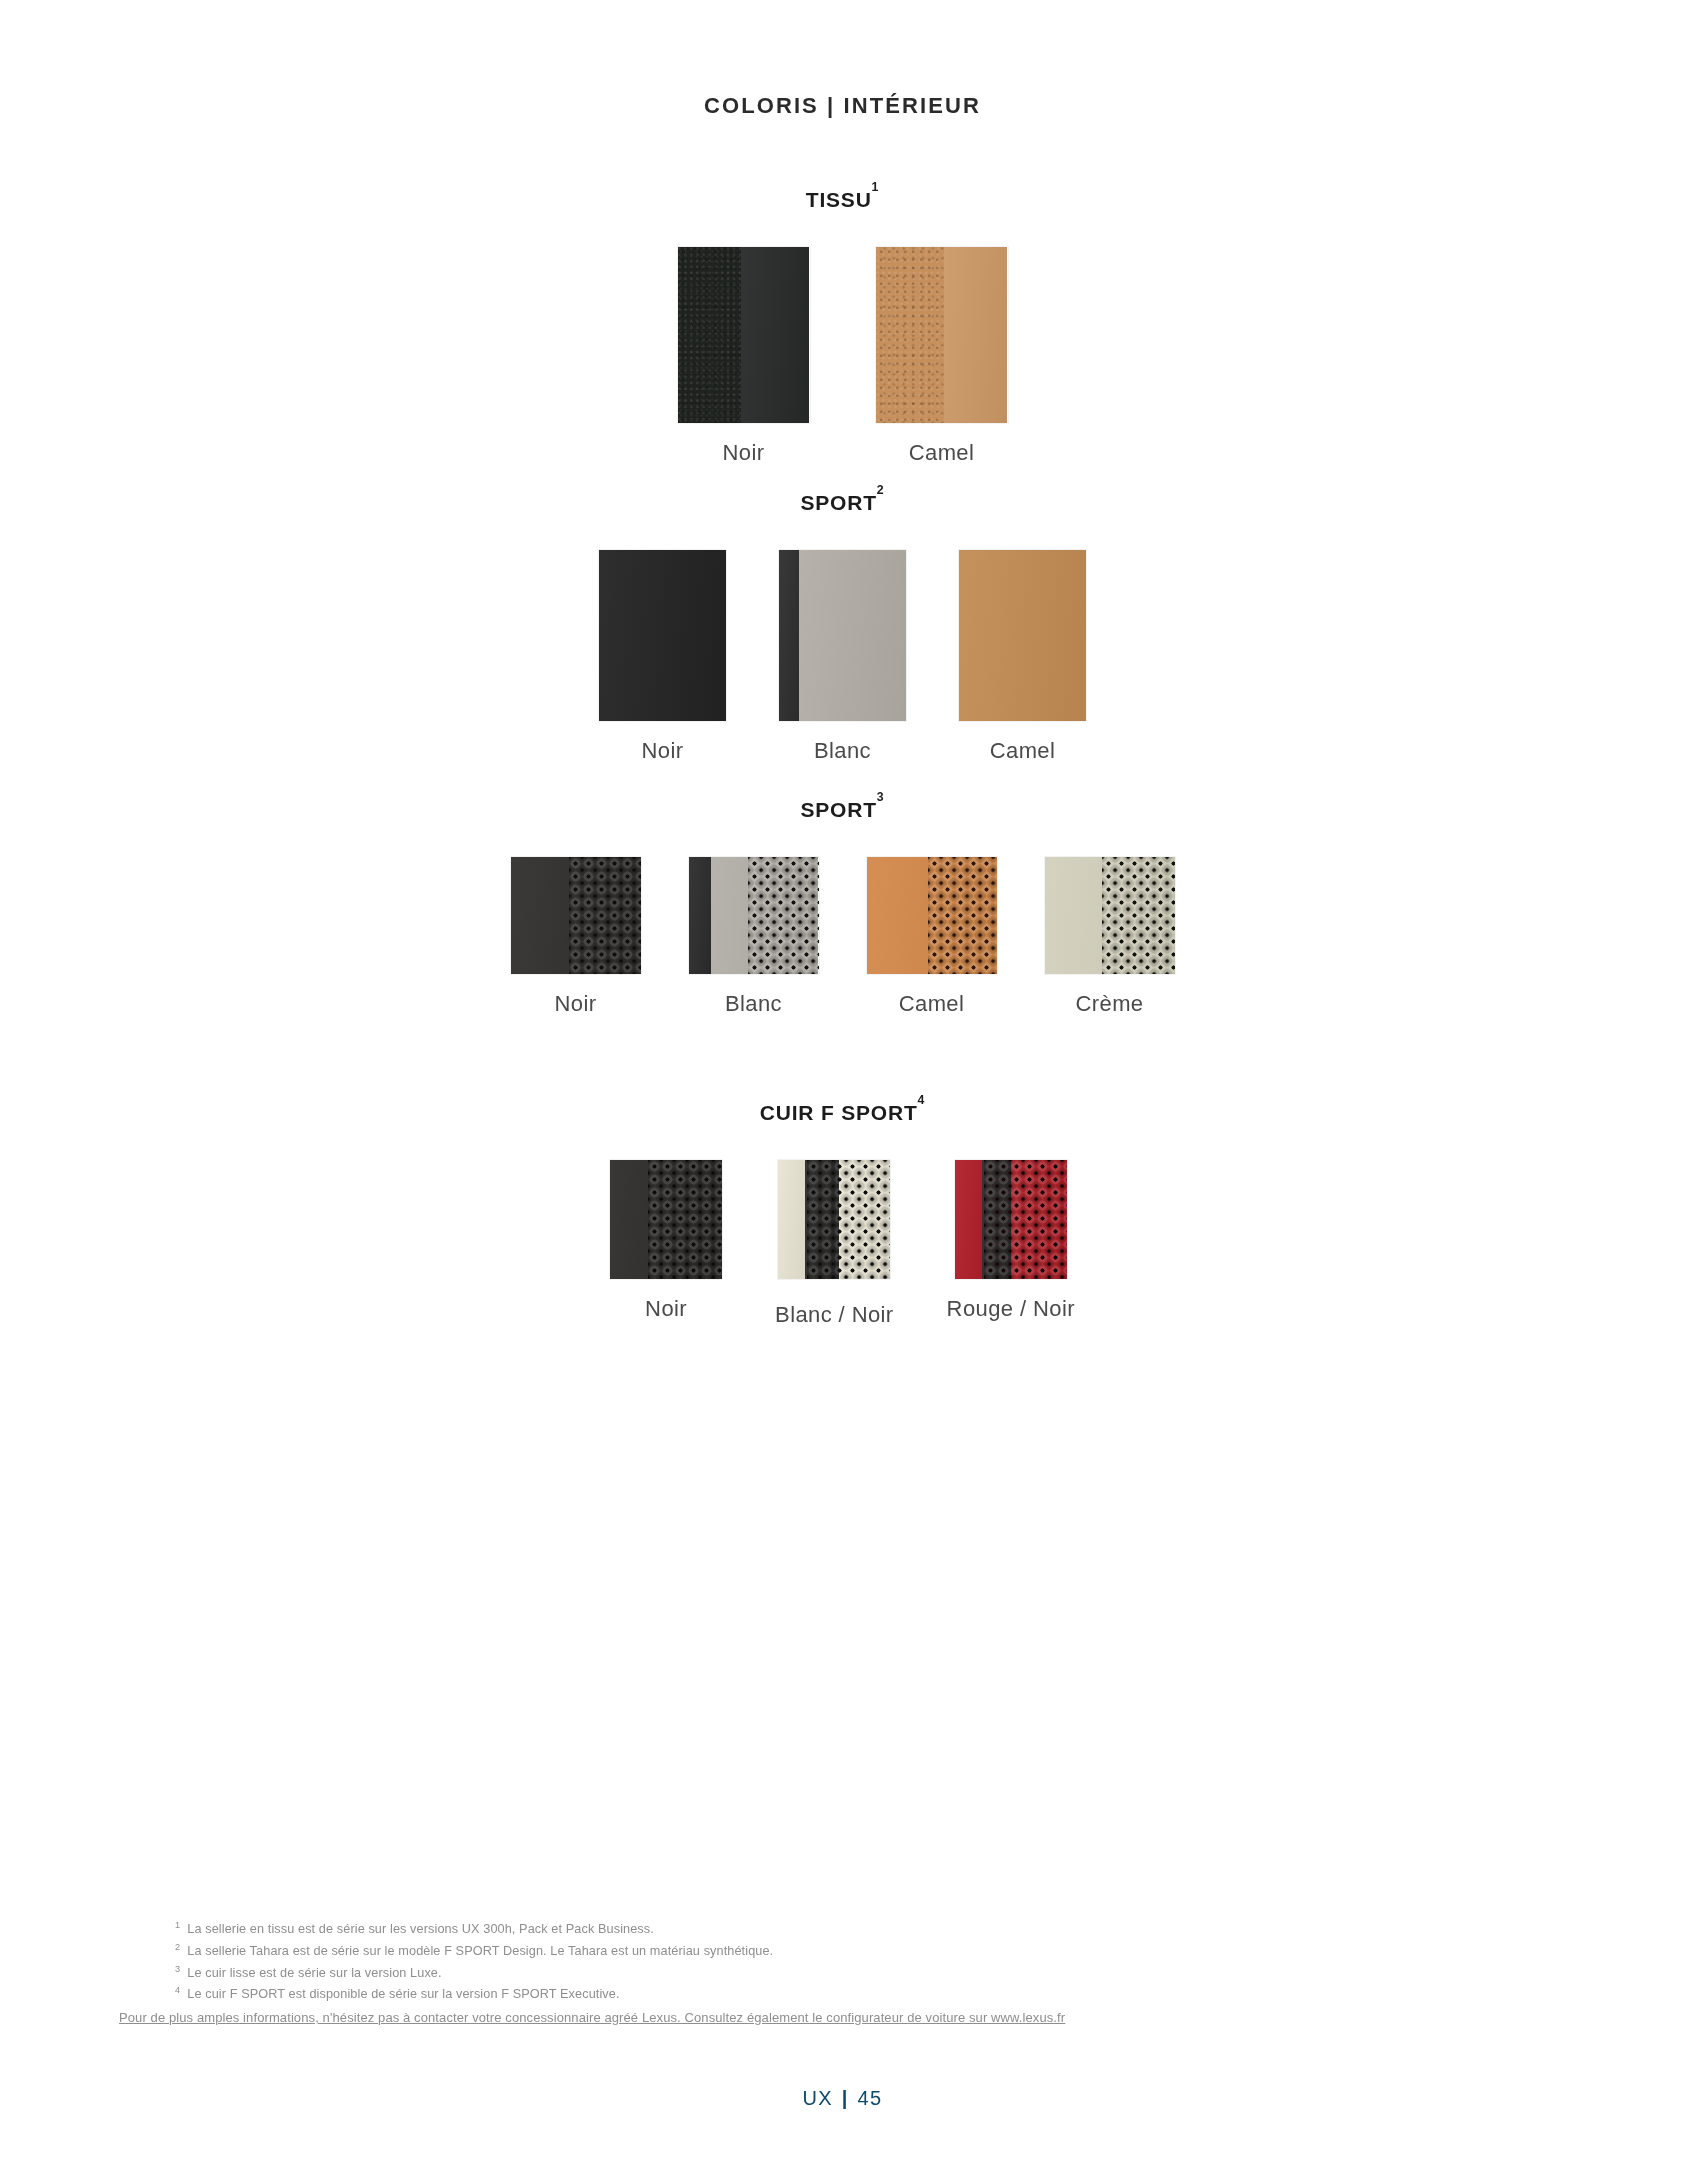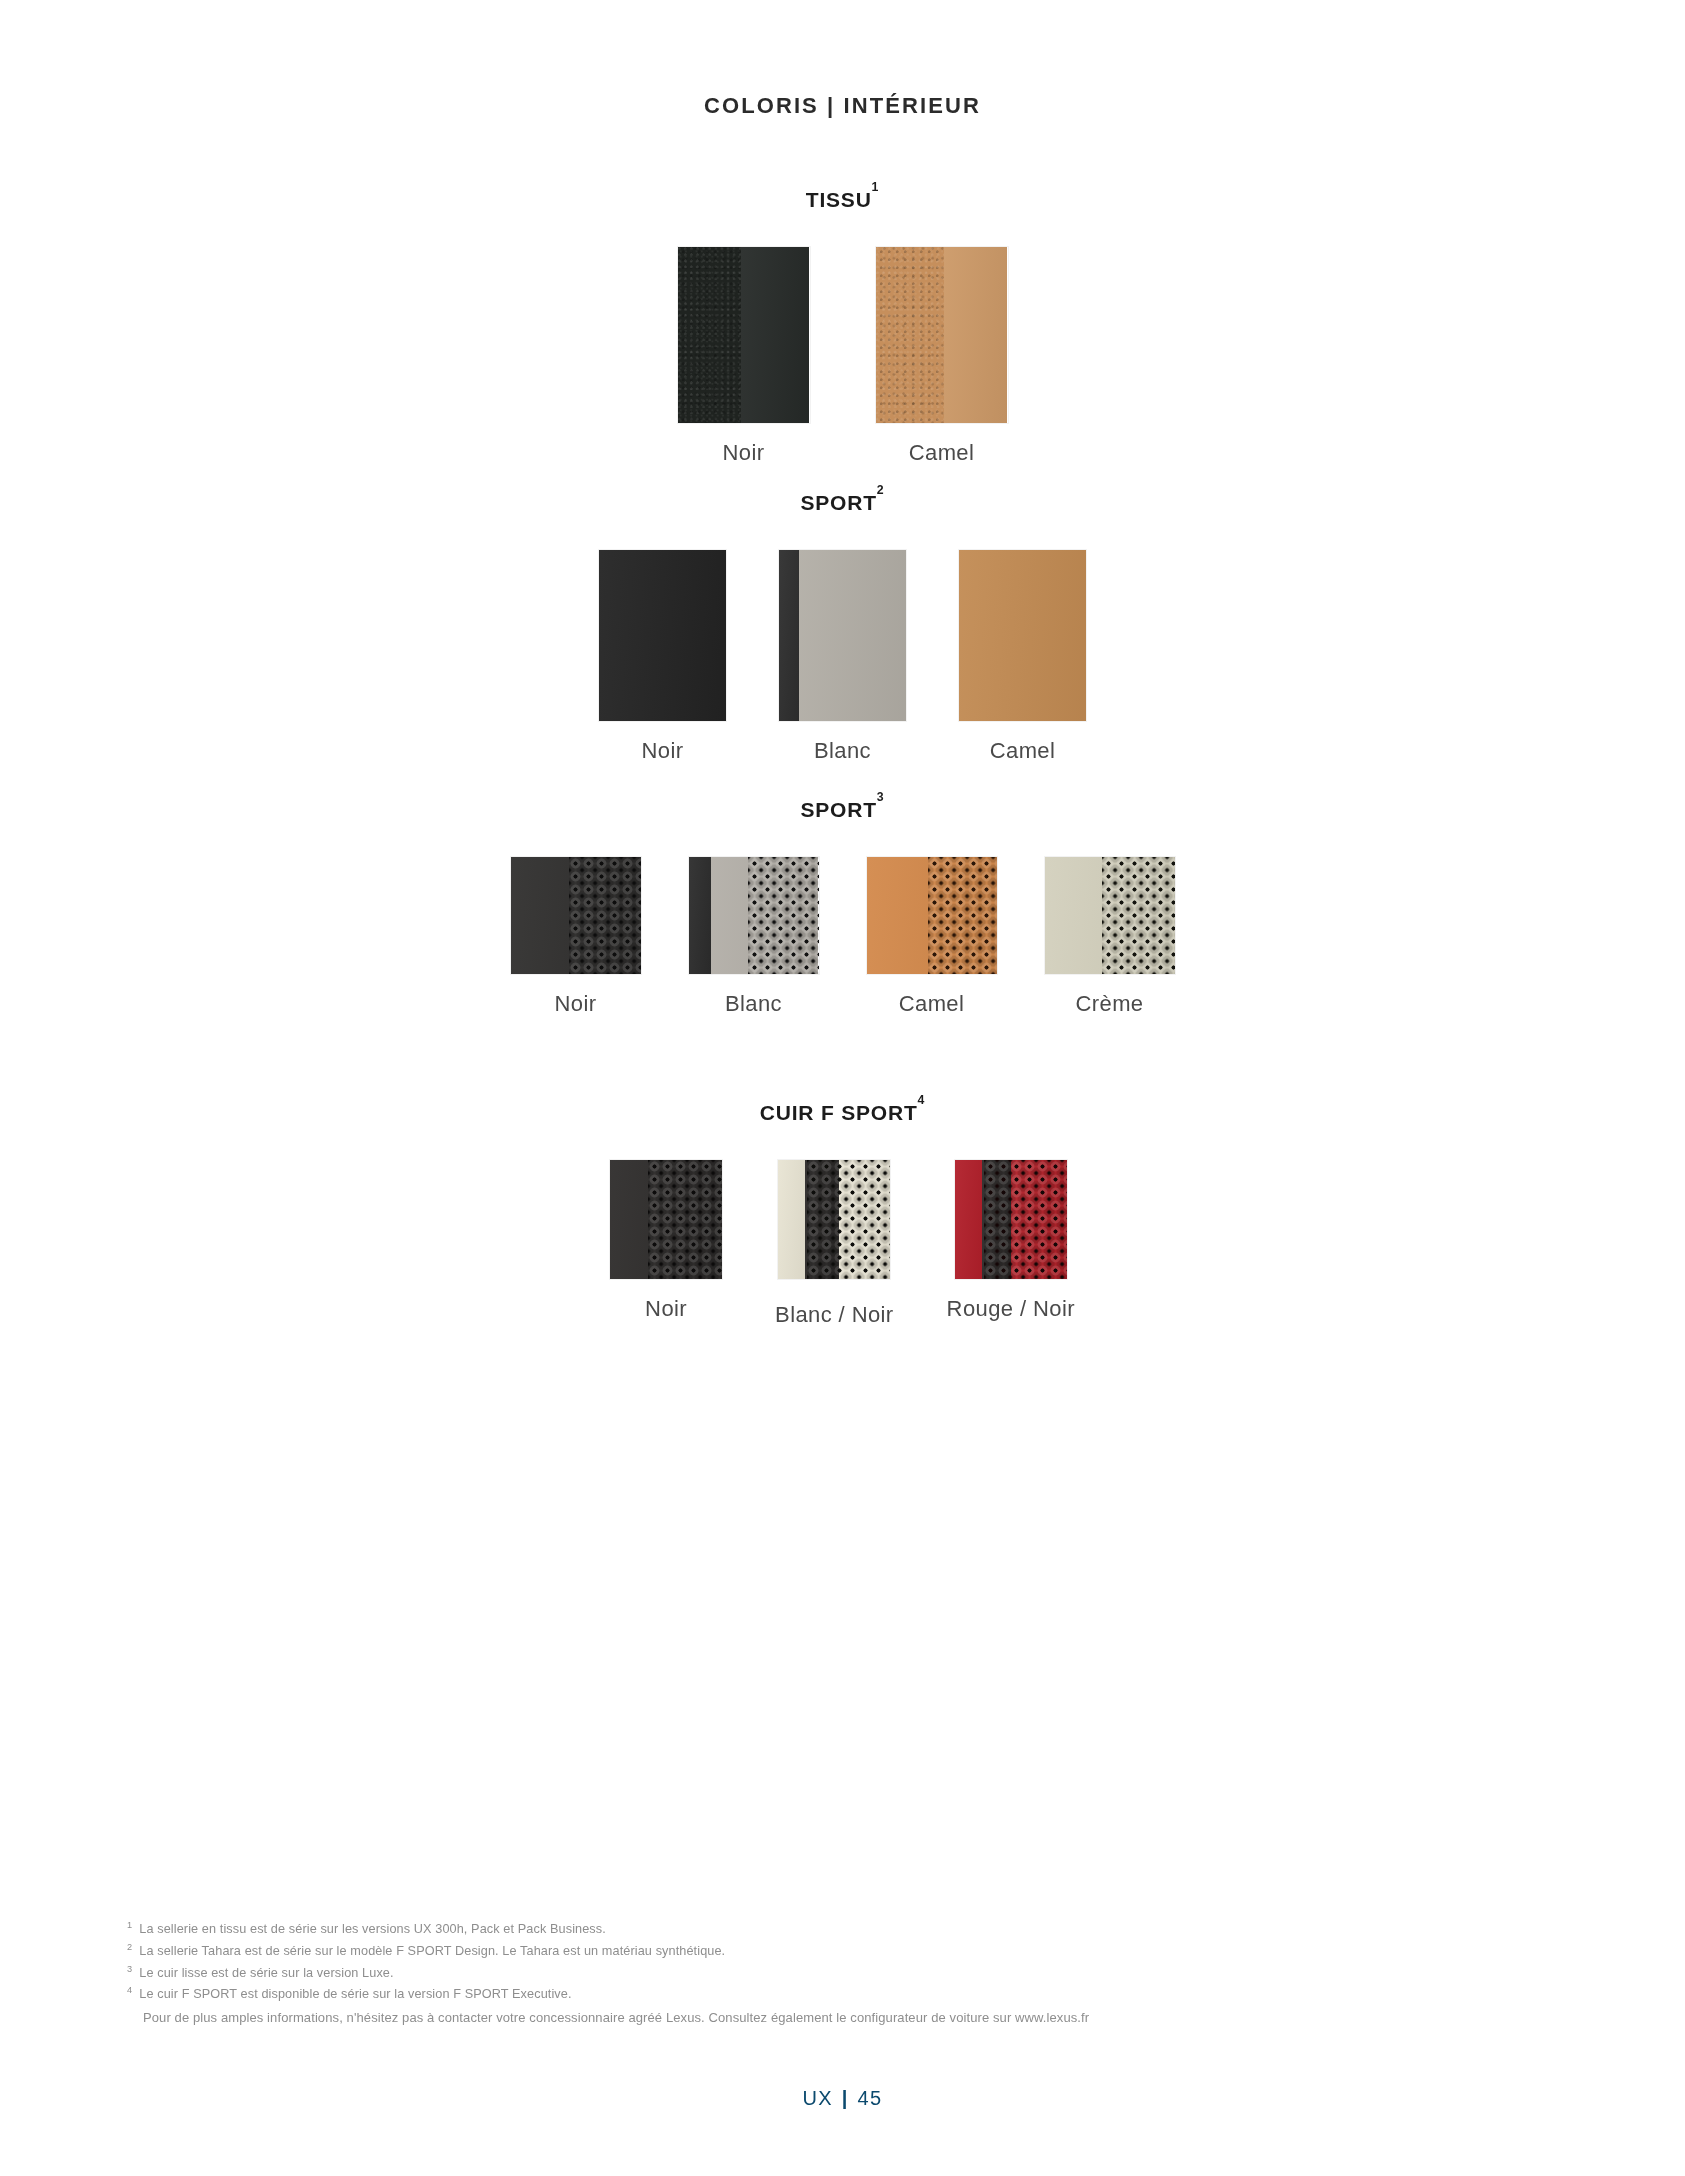--- a/index.html
+++ b/index.html
@@ -107,25 +107,26 @@
   }
   .footnote .marker {
     display: inline-block;
     width: 12.3px;
     font-size: 9.2px;
     vertical-align: super;
     color: #8e8e8e;
   }
   .closing-note {
     position: absolute;
-    left: 143px;
+    left: 119px;
     font-size: 13px;
     color: #8e8e8e;
     letter-spacing: 0.1px;
     white-space: nowrap;
+    text-decoration: underline;
   }
 
   
   .page-footer {
     position: absolute;
     left: 0;
     width: 100%;
     text-align: center;
     font-size: 20px;
     color: #0c4a6e;
@@ -286,21 +287,21 @@
                 <div style="position: absolute; inset: 0px; background: linear-gradient(95deg, rgba(255, 255, 255, 0.05), rgba(0, 0, 0, 0.06)) rgb(176, 32, 40);"></div>
               </div>
               <div class="perf" style="left: 26%; right: 0px; background-image: radial-gradient(circle, rgb(20, 6, 6) 0px, rgb(20, 6, 6) 1.8px, rgba(0, 0, 0, 0) 2.3px), radial-gradient(circle, rgb(20, 6, 6) 0px, rgb(20, 6, 6) 1.8px, rgba(0, 0, 0, 0) 2.3px), radial-gradient(circle, rgba(255, 255, 255, 0.1) 0px, rgba(255, 255, 255, 0.1) 4.6px, rgba(0, 0, 0, 0) 5.3px), radial-gradient(circle, rgba(0, 0, 0, 0.13) 0px, rgba(0, 0, 0, 0.13) 4.9px, rgba(0, 0, 0, 0) 5.8px); background-size: 13px 13px, 13px 13px, 13px 13px, 13px 13px; background-position: 0px 0px, 6.6px 6.6px, 0px 0px, 6.6px 6.6px;"></div>
             </div>
             <div class="swatch-label" style="margin-top: 19.3px;">Rouge / Noir</div>
           </div>
         </div>
       </div>
     </div>
 
-  <div class="footnotes" id="footnotes-host" style="top: 1918px;">
+  <div class="footnotes" id="footnotes-host" style="top: 1918px; margin-left: 48px;">
       <div class="footnote"><span class="marker">1</span><span>La sellerie en tissu est de série sur les versions UX 300h, Pack et Pack Business.</span></div>
       <div class="footnote"><span class="marker">2</span><span>La sellerie Tahara est de série sur le modèle F SPORT Design. Le Tahara est un matériau synthétique.</span></div>
       <div class="footnote"><span class="marker">3</span><span>Le cuir lisse est de série sur la version Luxe.</span></div>
       <div class="footnote"><span class="marker">4</span><span>Le cuir F SPORT est disponible de série sur la version F SPORT Executive.</span></div>
     </div>
 
   <div class="closing-note" id="closing-note" style="top: 2010px;">Pour de plus amples informations, n'hésitez pas à contacter votre concessionnaire agréé Lexus. Consultez également le configurateur de voiture sur www.lexus.fr</div>
 
   <div class="page-footer" style="top: 2087px;">
     <span>UX</span><span class="sep">|</span><span>45</span>

